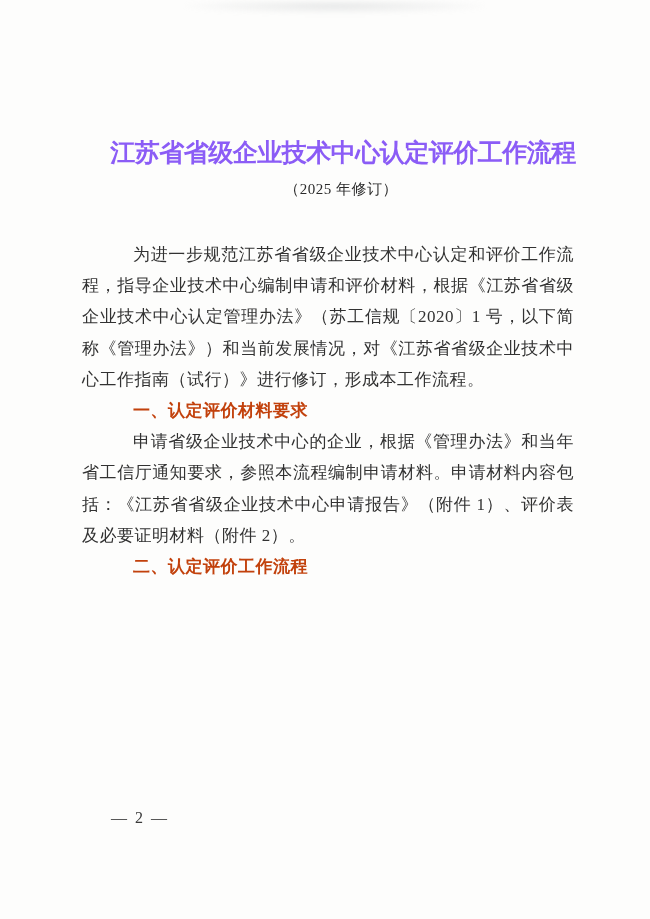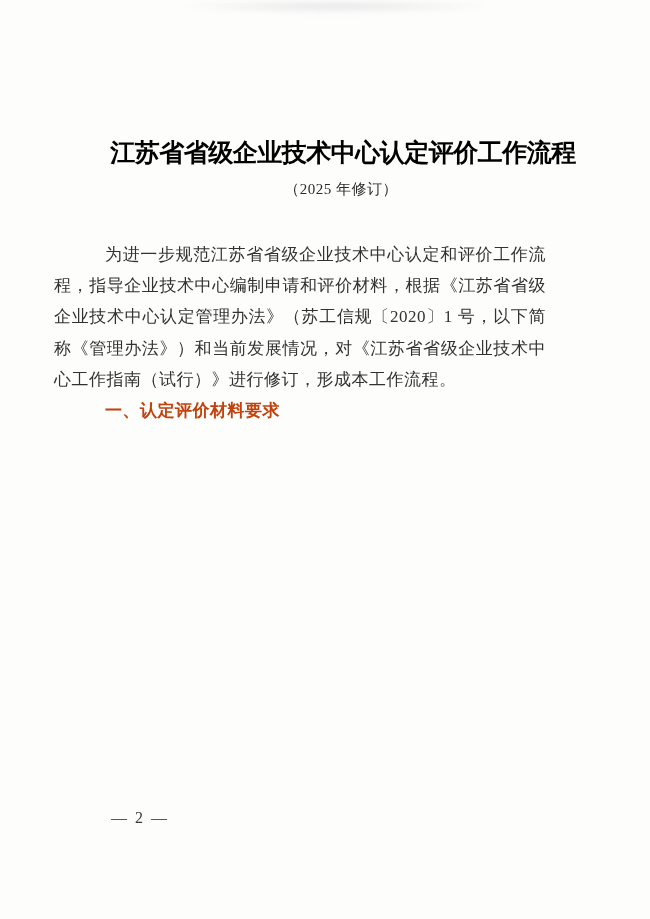--- a/index.html
+++ b/index.html
@@ -27,34 +27,34 @@
     filter: blur(2px);
     pointer-events: none;
   }
   .doc-title {
     margin: 0;
     padding: 136px 0 0 36px; 
     text-align: center;
     font-size: 25px;
     font-weight: bold;
     letter-spacing: -0.5px;
-    color: #000000;
+    color: #8b5cf6;
     line-height: 34px;
   }
   .doc-subtitle {
     margin-top: 9px;
     padding-left: 32px;
     text-align: center;
     font-size: 15px;
     letter-spacing: 0.5px;
     color: #2b2b2b;
     line-height: 20px;
   }
   .doc-body {
-    margin: 40px 0 0 54px;
+    margin: 40px 0 0 82px;
     width: 492px;
     font-size: 17px;
     line-height: 31.2px;
     letter-spacing: 0.5px;
     text-align: justify;
     text-justify: inter-ideograph;
     color: #323232;
   }
   .doc-body p {
     margin: 0;
@@ -91,17 +91,19 @@
 
   <div class="scan-smudge"></div>
 
   <h1 class="doc-title">江苏省省级企业技术中心认定评价工作流程</h1>
 
   <div class="doc-subtitle">（2025 年修订）</div>
 
   <div class="doc-body">
     <p class="para">为进一步规范江苏省省级企业技术中心认定和评价工作流程，指导企业技术中心编制申请和评价材料，根据《江苏省省级企业技术中心认定管理办法》（苏工信规〔2020〕1 号，以下简称《管理办法》）和当前发展情况，对《江苏省省级企业技术中心工作指南（试行）》进行修订，形成本工作流程。</p>
     <p class="heading">一、认定评价材料要求</p>
+    <p class="para">申请省级企业技术中心的企业，根据《管理办法》和当年省工信厅通知要求，参照本流程编制申请材料。申请材料内容包括：《江苏省省级企业技术中心申请报告》（附件 1）、评价表及必要证明材料（附件 2）。</p>
+    <p class="heading">二、认定评价工作流程</p>
   </div>
 
   <div class="page-footer">— 2 —</div>
 
 </div>
 
 </body></html>

